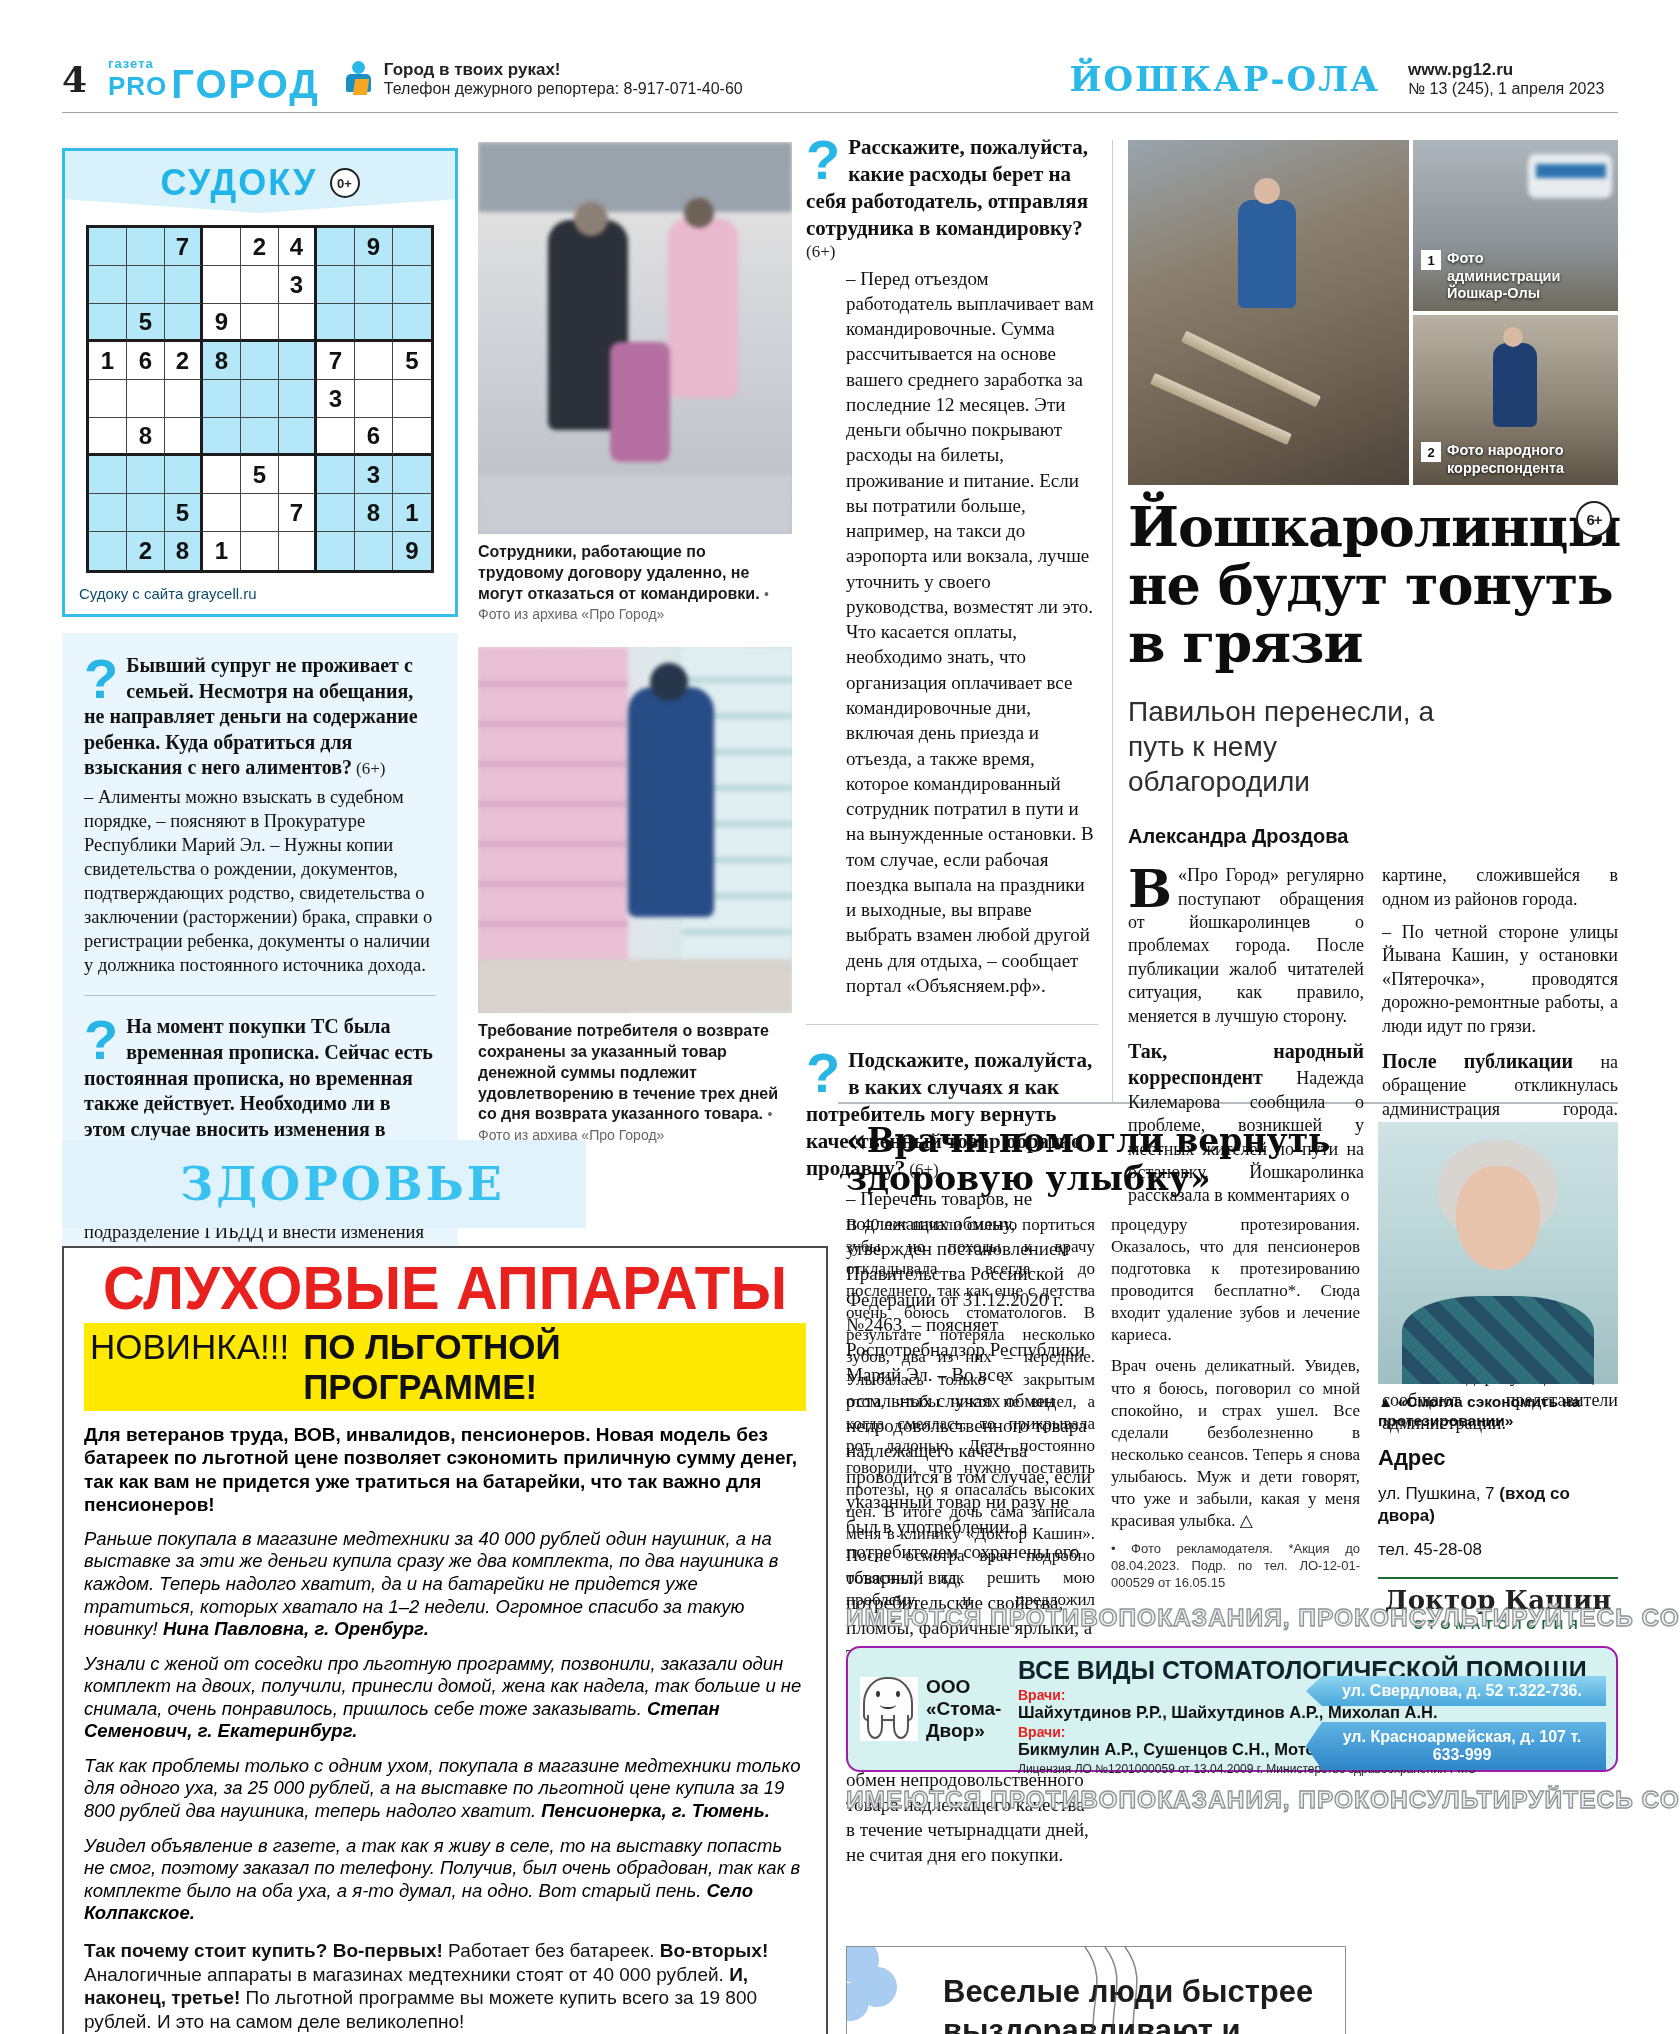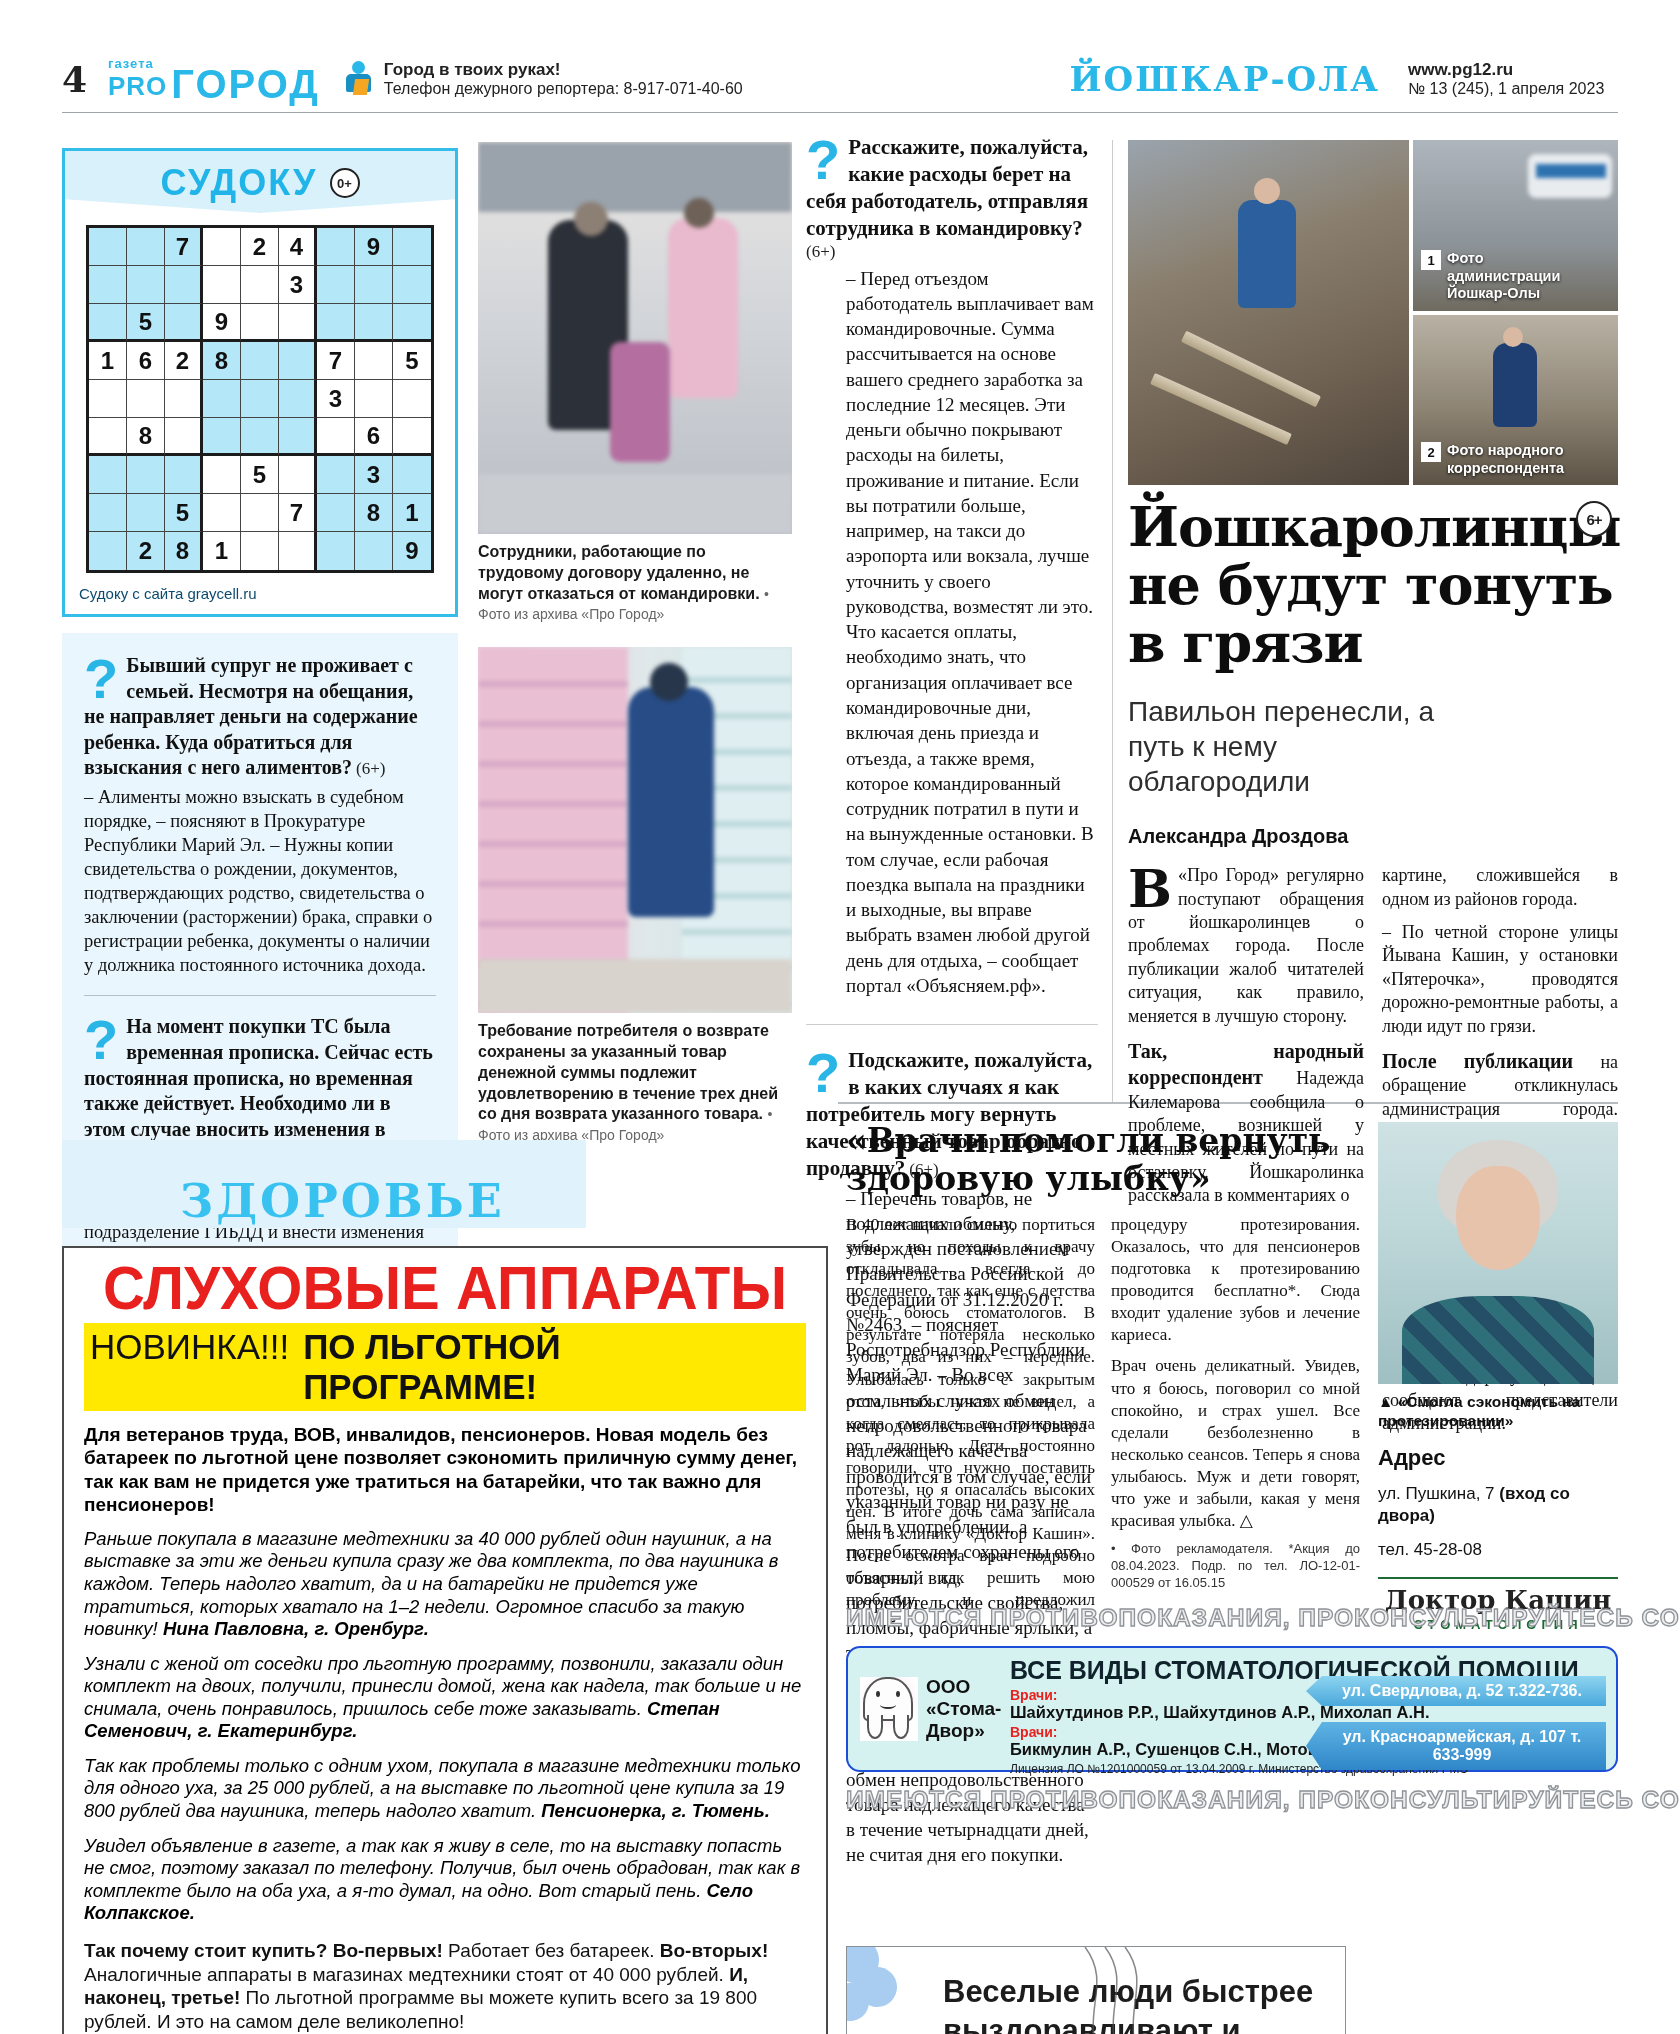--- a/index.html
+++ b/index.html
@@ -83,21 +83,21 @@
   #subhead { font:400 28px "Liberation Sans", sans-serif; color:#2e2e2e; line-height:1.25; margin-top:22px; width:330px; }
   #byline { font:700 20px "Liberation Sans", sans-serif; color:#111; margin-top:26px; }
   #article-cols { display:flex; gap:18px; margin-top:16px; }
   #article-cols .acol { flex:1; font:400 18px "Liberation Serif", serif; line-height:1.3; text-align:justify; }
   #article-cols p { margin-bottom:10px; }
   .dropcap { float:left; font:700 52px "DejaVu Serif", serif; line-height:0.82; padding:4px 6px 0 0; }
   .blead { font-weight:700; font-family:"Liberation Serif", serif; }
   .blead-big { font-weight:700; font-size:20px; }
 
   
-  #health-band { background:#e0f3fc; display:flex; align-items:flex-end; padding-left:118px; }
+  #health-band { background:#e0f3fc; display:flex; align-items:center; padding-left:118px; }
   .health-title { font:700 46px "DejaVu Serif", serif; color:#39c2f0; letter-spacing:3px; }
   #hearing-ad { border:2px solid #4a4a4a; background:#fff; padding:10px 20px 8px; }
   .ad-title { font:900 58px "Liberation Sans", sans-serif; color:#e8211f; text-align:center; letter-spacing:0; line-height:1.02;
               transform:scaleY(1.05); }
   .ad-novinka { background:#ffe900; display:flex; justify-content:center; gap:14px; padding:4px 6px; margin-top:6px; }
   .nov-a { font:400 35px "Liberation Sans", sans-serif; color:#111; }
   .nov-b { font:900 35px "Liberation Sans", sans-serif; color:#111; }
   .ad-intro { font:700 19px "Liberation Sans", sans-serif; line-height:1.22; margin-top:12px; color:#000; }
   .testimonial { font:italic 400 18.5px "Liberation Sans", sans-serif; line-height:1.22; margin-top:12px; color:#000; }
   .testimonial .sig { font-style:italic; font-weight:700; }
@@ -108,21 +108,21 @@
 
   
   #smile-title { font:700 33px "DejaVu Serif", serif; line-height:1.15; color:#0d0d0d; }
   #smile-body { column-count:2; column-gap:16px; margin-top:16px; font:400 17px "Liberation Serif", serif; line-height:1.3; text-align:justify; }
   #smile-body p { margin-bottom:9px; }
   .fineprint { font:400 13px "Liberation Sans", sans-serif; color:#333; line-height:1.3; }
 
   .contra-banner { font-size:24.5px; text-align:center; }
 
   
-  #stoma-ad { background:#d5f2f1; border:2px solid #1d4ed8; border-radius:14px; padding:8px 12px; position:relative; height:126px; display:flex; gap:0; }
+  #stoma-ad { background:#d5f2f1; border:2px solid #a21caf; border-radius:14px; padding:8px 12px; position:relative; height:126px; display:flex; gap:8px; }
   .tooth-wrap { width:150px; display:flex; align-items:center; gap:8px; flex:none; }
   .tooth { position:relative; width:58px; height:64px; background:radial-gradient(circle at 50% 35%, #f4d9ef 0%, #fff 60%); flex:none; }
   .tooth .crown { position:absolute; top:0; left:3px; width:50px; height:44px; background:#fdfdfd; border:2px solid #555;
                   border-radius:46% 46% 10% 10% / 60% 60% 12% 12%; }
   .tooth .root1, .tooth .root2 { position:absolute; top:38px; width:16px; height:24px; background:#fdfdfd; border:2px solid #555; border-top:none; border-radius:0 0 70% 70%; }
   .tooth .root1 { left:7px; } .tooth .root2 { left:33px; }
   .tooth .eye { position:absolute; top:14px; width:4px; height:6px; background:#333; border-radius:50%; }
   .tooth .smile { position:absolute; top:24px; left:20px; width:16px; height:8px; border-bottom:2px solid #333; border-radius:50%; }
   .stoma-org { font:700 19px "Liberation Sans", sans-serif; line-height:1.15; color:#111; }
   .stoma-main { flex:1; }

